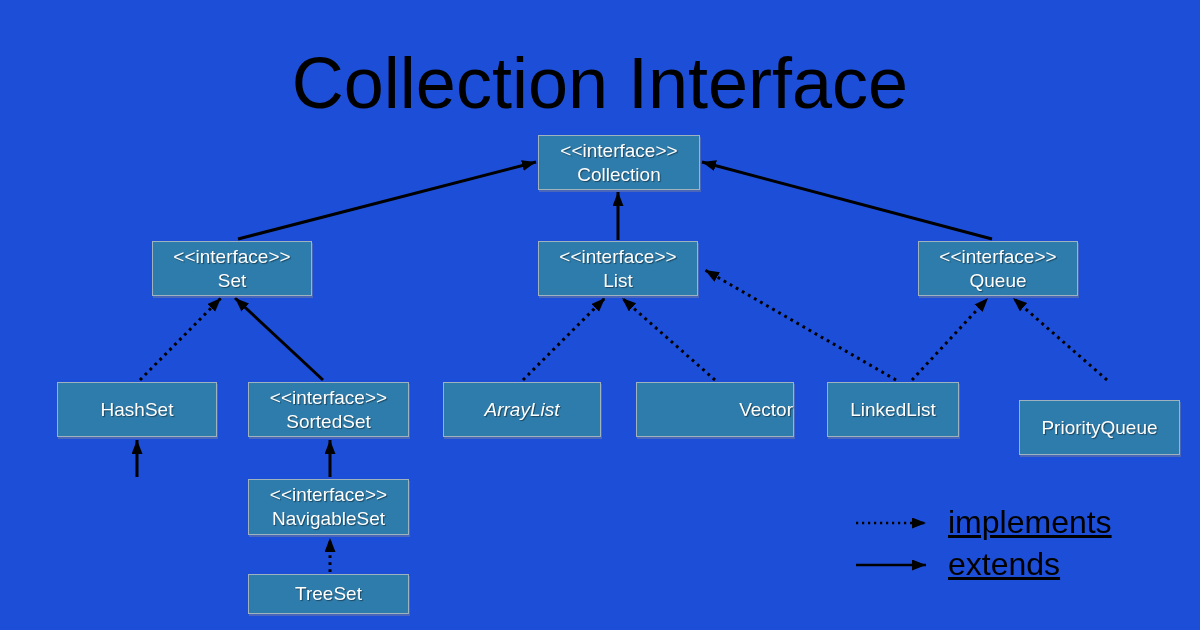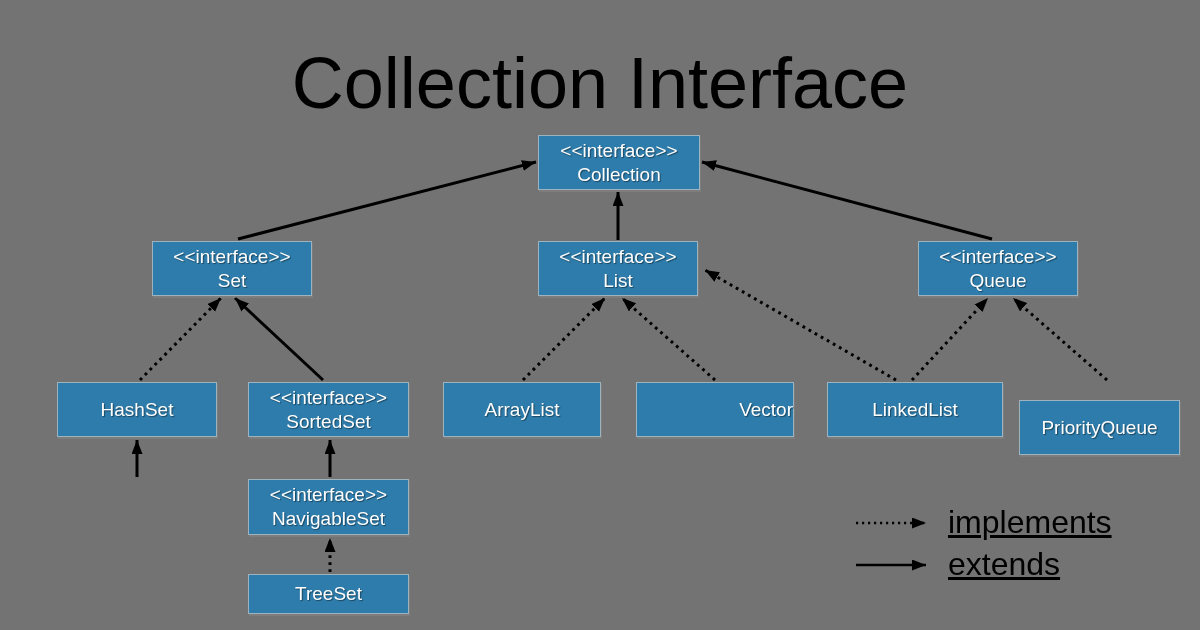--- a/index.html
+++ b/index.html
@@ -1,19 +1,19 @@
 <!DOCTYPE html>
 <html><head>
 <meta charset="utf-8">
 <style>
   html,body{margin:0;padding:0;background:#ffffff;}
   #stage{
     position:relative;
     width:1200px;height:630px;
-    background:#737373;
+    background:#1d4ed8;
     font-family:"Liberation Sans","DejaVu Sans",sans-serif;
     overflow:hidden;
   }
   .title{
     position:absolute;
     top:42px;left:0;width:100%;
     text-align:center;
     font-size:72px;
     font-weight:400;
     color:#000000;
@@ -36,23 +36,23 @@
     text-shadow:1px 1px 1px rgba(0,0,0,0.45);
     box-sizing:border-box;
   }
   
   .n-collection{left:538px;top:135px;width:162px;height:55px;}
   .n-set{left:152px;top:241px;width:160px;height:55px;}
   .n-list{left:538px;top:241px;width:160px;height:55px;}
   .n-queue{left:918px;top:241px;width:160px;height:55px;}
   .n-hashset{left:57px;top:382px;width:160px;height:55px;}
   .n-sortedset{left:248px;top:382px;width:161px;height:55px;}
-  .n-arraylist{left:443px;top:382px;width:158px;height:55px;}
+  .n-arraylist{left:443px;top:382px;width:158px;height:55px;font-style:italic;}
   .n-vector{left:636px;top:382px;width:158px;height:55px;align-items:flex-end;}
-  .n-linkedlist{left:827px;top:382px;width:176px;height:55px;}
+  .n-linkedlist{left:827px;top:382px;width:132px;height:55px;}
   .n-priorityqueue{left:1019px;top:400px;width:161px;height:55px;}
   .n-linkedhashset{left:57px;top:479px;width:160px;height:56px;}
   .n-navigableset{left:248px;top:479px;width:161px;height:56px;}
   .n-treeset{left:248px;top:574px;width:161px;height:40px;}
 
   #edge-svg{
     position:absolute;left:0;top:0;width:1200px;height:630px;
     pointer-events:none;
   }
   .edge{stroke:#000000;fill:none;}

